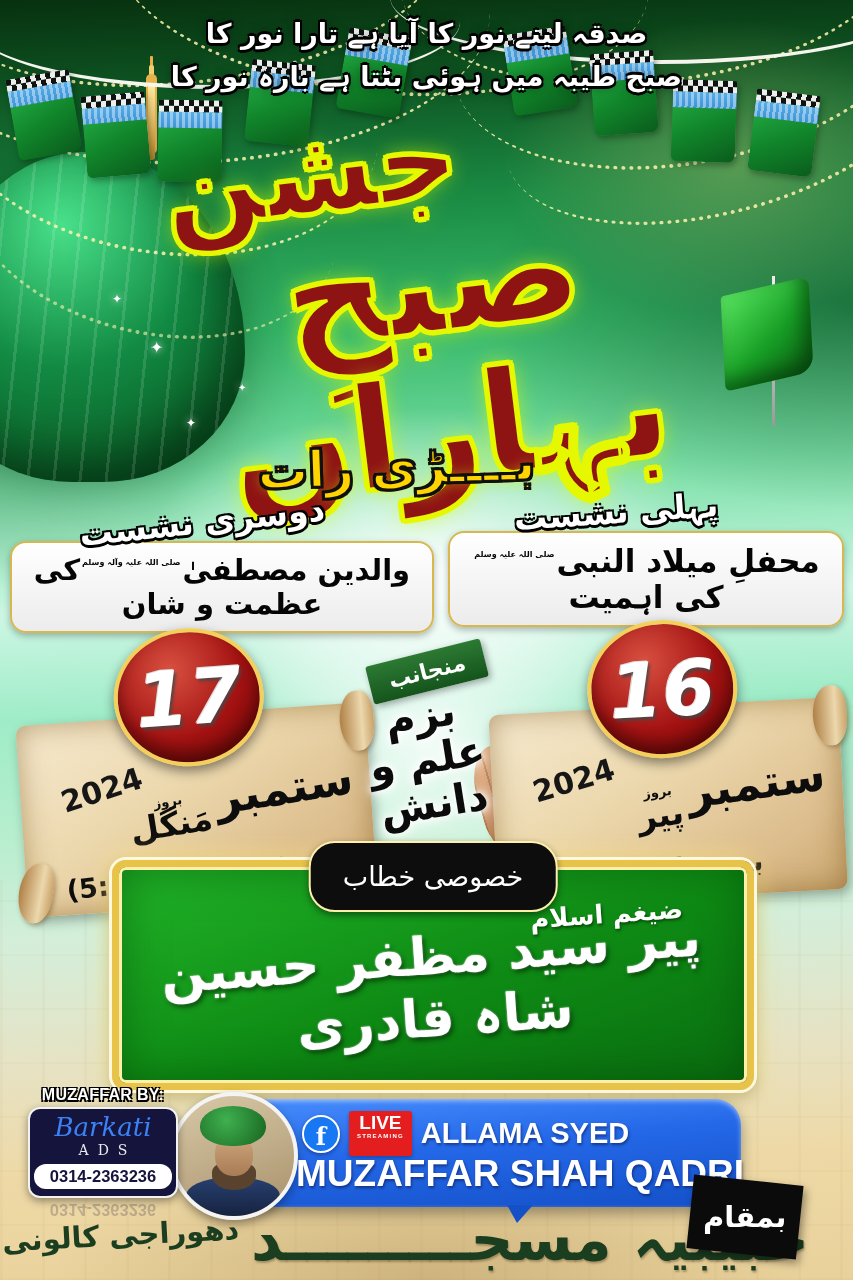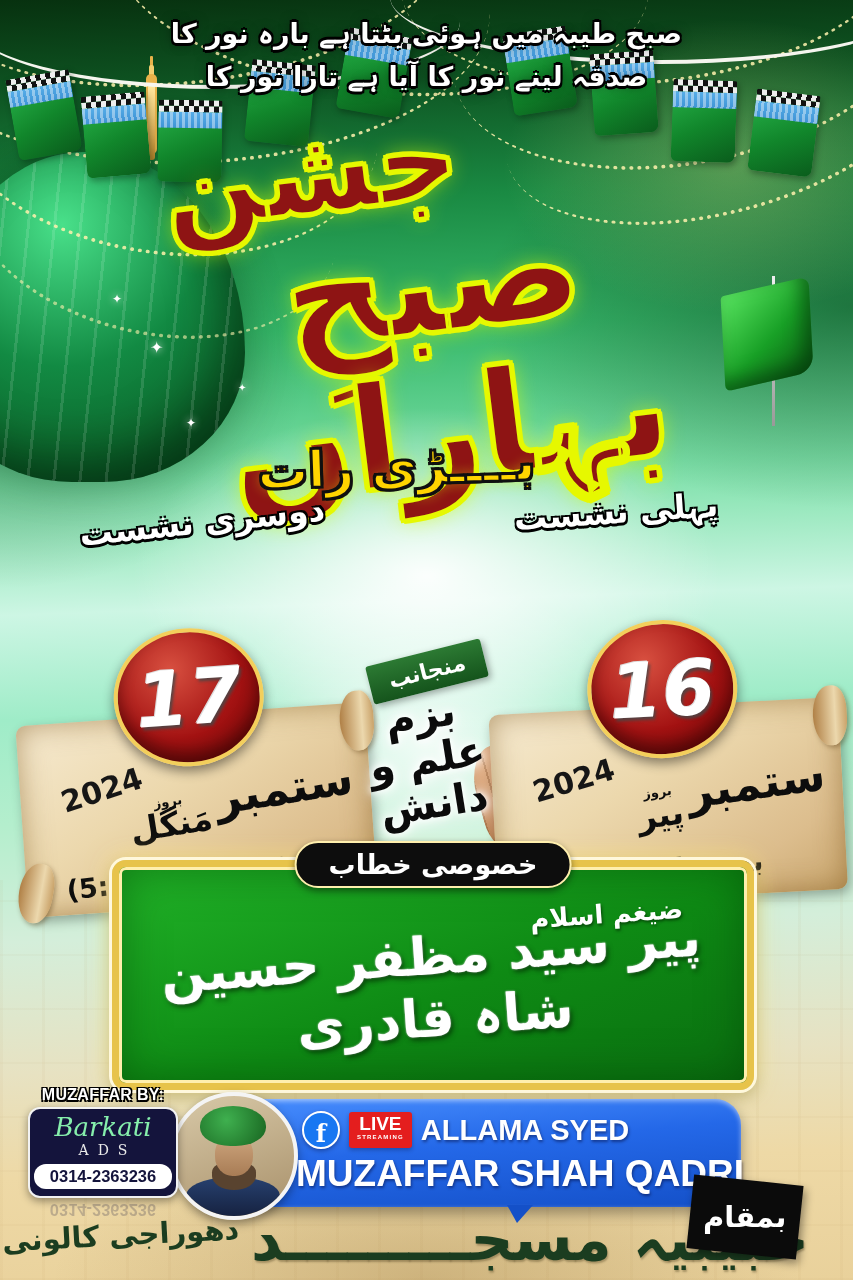--- a/index.html
+++ b/index.html
@@ -123,35 +123,35 @@
     padding:7px 20px;transform:rotate(-14deg);border-radius:3px;direction:rtl;box-shadow:2px 3px 7px rgba(0,0,0,.35);}
   .org-name{margin-top:2px;font-size:41px;font-weight:bold;color:#0b0b0b;white-space:pre-line;line-height:1.08;
     direction:rtl;transform:rotate(-9deg);text-shadow:0 0 6px #fff,0 0 12px #fff,0 0 18px #fff;}
   
   .speech-panel{position:absolute;left:112px;top:860px;width:628px;height:216px;z-index:6;
     background:linear-gradient(160deg,#21b328,#0e8a14 55%,#0a6e10);
     border:7px solid #e7c34a;border-radius:14px;
     box-shadow:0 0 0 3px #fff8dc, 0 0 26px rgba(255,230,120,.85), 0 6px 16px rgba(0,0,0,.3),
       inset 0 0 0 3px #ffefad, inset 0 0 46px rgba(0,60,0,.5);}
   .speech-badge{position:absolute;top:-26px;left:50%;transform:translateX(-50%);background:#0d0d0d;
-    border:2px solid #ffefad;border-radius:26px;padding:6px 32px;color:#fff;font-size:27px;font-weight:bold;
+    border:2px solid #ffefad;border-radius:26px;padding:18px 32px;color:#fff;font-size:27px;font-weight:normal;
     direction:rtl;white-space:nowrap;box-shadow:0 3px 7px rgba(0,0,0,.45);text-align:center;}
   .speech-honorific{position:absolute;top:32px;right:64px;color:#fff;font-size:26px;font-weight:bold;direction:rtl;
     transform:rotate(-4deg);text-shadow:1px 2px 3px rgba(0,30,0,.6);}
   .speaker-name{position:absolute;left:12px;right:12px;top:58px;text-align:center;color:#fff;font-size:52px;
     font-weight:bold;direction:rtl;line-height:1.2;transform:rotate(-4deg);
     text-shadow:2px 3px 5px rgba(0,40,0,.7), 0 0 2px #fff;}
   
   .designer{position:absolute;left:28px;top:1086px;width:150px;text-align:center;z-index:7;
     font-family:"Liberation Sans",sans-serif;}
   .designer-label{font-size:16px;font-weight:800;color:#fff;letter-spacing:.3px;
     text-shadow:-1.5px -1.5px 0 #000,1.5px -1.5px 0 #000,-1.5px 1.5px 0 #000,1.5px 1.5px 0 #000;}
   .designer-card{margin-top:3px;background:#14143c;border:2px solid #f2f2f2;border-radius:12px;
     padding:5px 4px 7px;box-shadow:0 3px 9px rgba(0,0,0,.4);}
-  .designer-brand{font-family:"DejaVu Serif",serif;font-style:italic;color:#86efac;font-size:26px;line-height:1.05;}
+  .designer-brand{font-family:"DejaVu Serif",serif;font-style:italic;color:#3b82f6;font-size:26px;line-height:1.05;}
   .designer-sub{font-family:"DejaVu Serif",serif;color:#eaeaea;font-size:14px;letter-spacing:9px;padding-left:9px;margin-top:1px;}
   .designer-phone{margin-top:6px;background:#fff;border-radius:12px;font-weight:bold;color:#14143c;
     font-size:16.5px;padding:3px 0;}
   .designer-reflection{transform:scaleY(-1);opacity:.22;color:#14143c;font-weight:bold;font-size:16.5px;margin-top:2px;}
   
   .live-banner{position:absolute;left:196px;top:1099px;width:545px;height:108px;z-index:6;border-radius:26px;
     background:linear-gradient(175deg,#4a90ff 0%,#2468e8 45%,#1450c8 100%);
     box-shadow:0 6px 14px rgba(0,0,0,.35), inset 0 2px 5px rgba(255,255,255,.5);}
   .banner-tail{position:absolute;bottom:-16px;left:57%;width:0;height:0;
     border-left:10px solid transparent;border-right:16px solid transparent;border-top:18px solid #1450c8;}
@@ -163,21 +163,21 @@
   .photo-face{position:absolute;top:38px;left:41px;width:38px;height:42px;border-radius:46%;
     background:linear-gradient(#cfa77f,#a87c55);}
   .photo-beard{position:absolute;top:66px;left:38px;width:44px;height:28px;border-radius:40% 40% 55% 55%;
     background:#59432f;}
   .photo-body{position:absolute;bottom:-4px;left:12px;width:94px;height:42px;border-radius:42% 42% 0 0;
     background:linear-gradient(#27406e,#141f3c);}
   .live-row{position:absolute;left:106px;top:12px;display:flex;align-items:center;gap:9px;}
   .fb-icon{width:34px;height:34px;border-radius:50%;background:#1877f2;border:2.5px solid #fff;color:#fff;
     font-weight:bold;font-size:24px;display:flex;align-items:flex-end;justify-content:center;line-height:1.1;
     font-family:"DejaVu Serif",serif;box-shadow:0 2px 4px rgba(0,0,40,.35);}
-  .live-badge{background:#e41e1e;color:#fff;border-radius:3px;padding:2px 8px 8px;text-align:center;line-height:1;
+  .live-badge{background:#e41e1e;color:#fff;border-radius:3px;padding:2px 8px 17px;text-align:center;line-height:1;
     box-shadow:0 2px 4px rgba(0,0,40,.3);}
   .live-text{font-size:19px;font-weight:800;font-family:"Liberation Sans",sans-serif;display:block;}
   .streaming-text{font-size:6px;letter-spacing:1.2px;font-weight:bold;display:block;margin-top:1px;
     font-family:"Liberation Sans",sans-serif;}
   .name1{color:#fff;font-size:29px;font-weight:800;font-family:"Liberation Sans",sans-serif;
     text-shadow:1px 2px 3px rgba(0,0,40,.45);white-space:nowrap;}
   .name2{position:absolute;left:100px;right:14px;top:54px;text-align:center;color:#fff;font-size:37px;font-weight:800;
     font-family:"Liberation Sans",sans-serif;text-shadow:1px 2px 3px rgba(0,0,40,.45);white-space:nowrap;}
   
   .venue-tag{position:absolute;left:690px;top:1180px;width:110px;height:74px;background:#0b0b0b;z-index:7;
@@ -225,36 +225,42 @@
 
   <span class="sparkle" style="left:150px;top:338px;">✦</span>
   <span class="sparkle" style="left:186px;top:416px;font-size:12px;">✦</span>
   <span class="sparkle" style="left:112px;top:292px;font-size:12px;">✦</span>
   <span class="sparkle" style="left:238px;top:382px;font-size:10px;">✦</span>
 
   <div class="flag-pole"></div>
   <div class="side-flag"></div>
 
   <div class="couplet">
+    <span>صدقہ لینے نور کا آیا ہے تارا نور کا</span>
     <span>صبح طیبہ میں ہوئی بٹتا ہے بارہ نور کا</span>
-    <span>صدقہ لینے نور کا آیا ہے تارا نور کا</span>
   </div>
 
   <div class="title-wrap">
     <div class="title-line1">جشن</div>
     <div class="title-line2">صبحِ بہاراں</div>
   </div>
   <div class="subtitle">بــــڑی رات</div>
 
   <div class="session session-first">
     <div class="session-heading">پہلی نشست</div>
+    <div class="session-box">
+      <span>محفلِ میلاد النبی</span><span class="pbuh">صلی اللہ علیہ وسلم</span><span>کی اہمیت</span>
+    </div>
   </div>
 
   <div class="session session-second">
     <div class="session-heading">دوسری نشست</div>
+    <div class="session-box">
+      <span>والدین مصطفیٰ</span><span class="pbuh">صلی اللہ علیہ وآلہ وسلم</span><span>کی عظمت و شان</span>
+    </div>
   </div>
 
   <div class="hand hand-left"></div>
   <div class="hand hand-right"></div>
 
   <div class="date-card date-first">
     <div class="scroll">
       <div class="curl curl-r"></div>
       <div class="curl curl-l"></div>
     </div>

